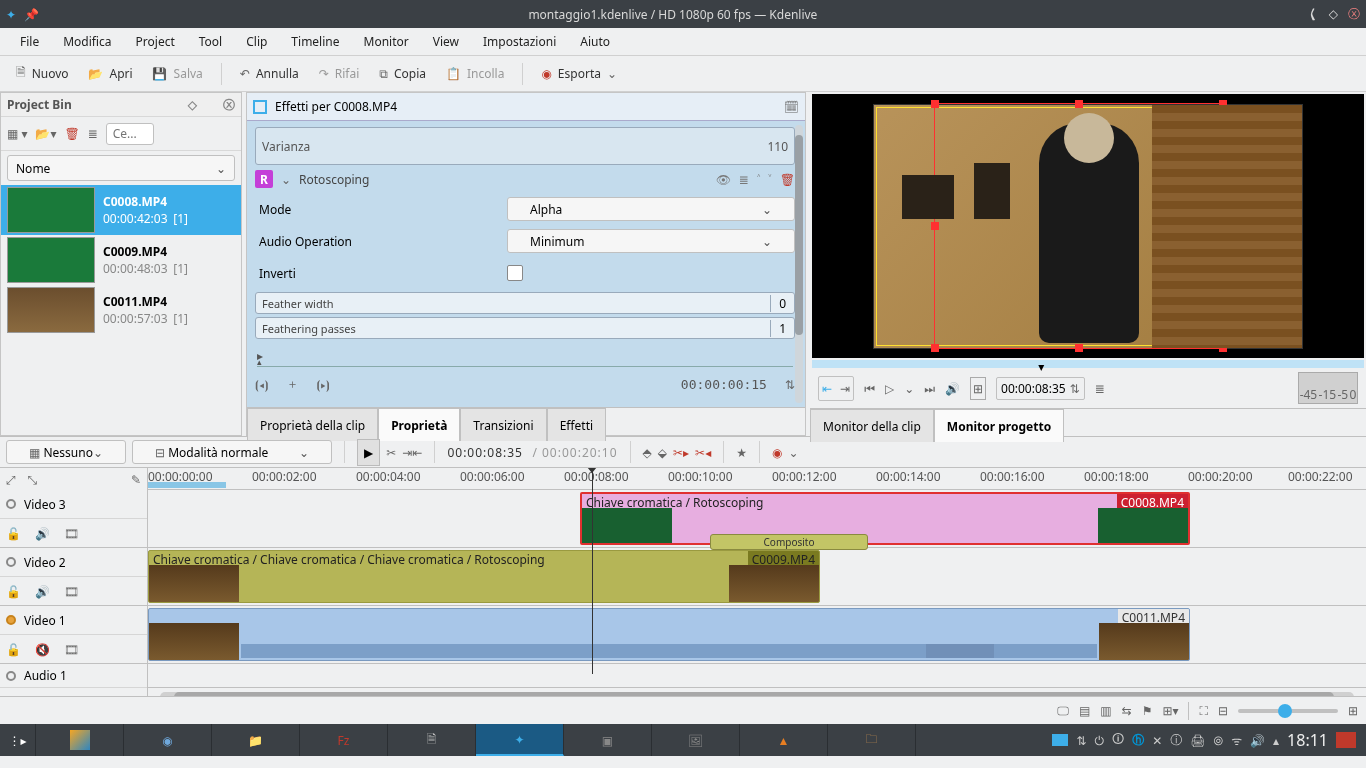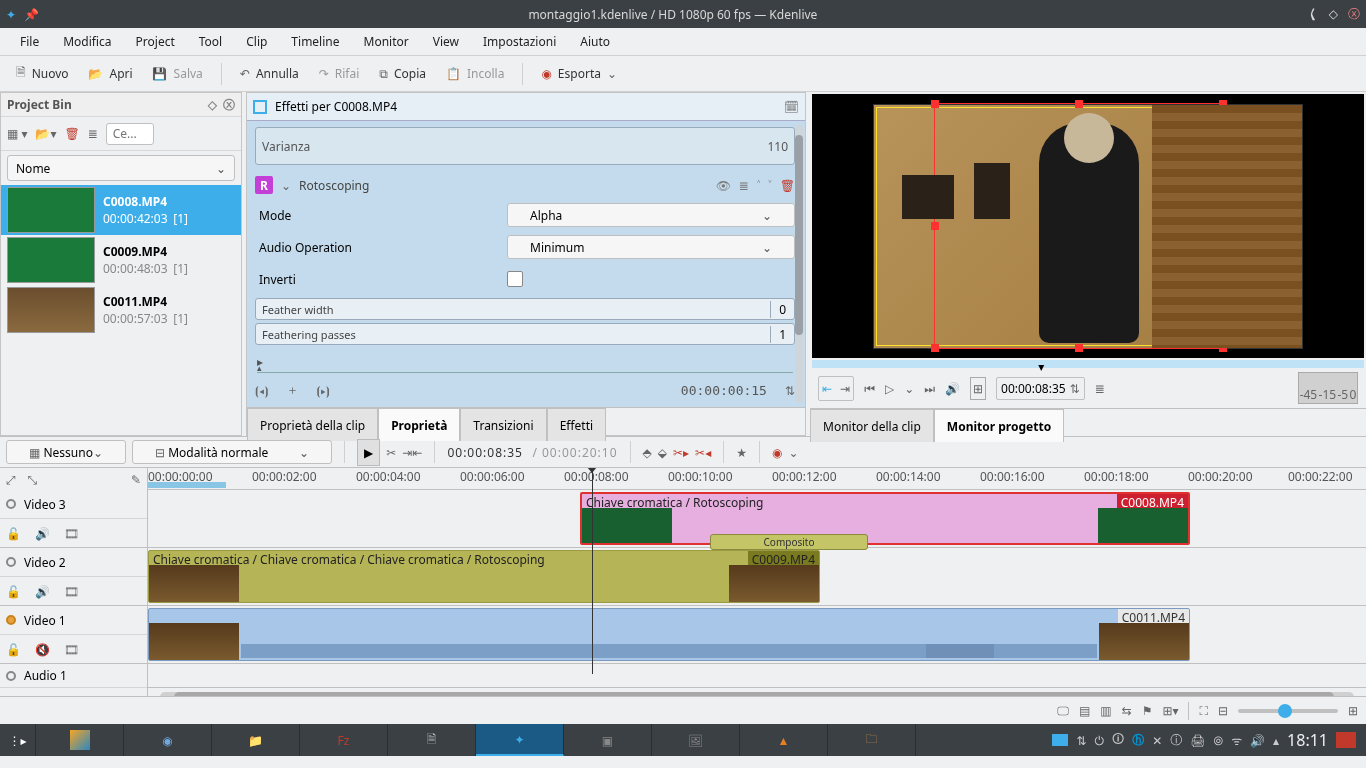--- a/index.html
+++ b/index.html
@@ -20,21 +20,21 @@
 .toolbar { height:36px; display:flex; align-items:center; padding:0 8px; gap:4px; border-bottom:1px solid #d0d0d0;}
 .tbtn { display:flex; align-items:center; gap:6px; padding:4px 8px; color:#333; border-radius:2px; }
 .tbtn.disabled { color:#999; }
 .vsep { width:1px; height:22px; background:#d0d0d0; margin:0 6px; }
 
 
 .mainrow { height:344px; display:flex; }
 
 
 .panel { border:1px solid #c5c5c5; background:#eff0f1; display:flex; flex-direction:column; }
-.panel-title { height:24px; display:flex; align-items:center; padding:0 6px; font-weight:bold; color:#555; background:#efefef; border-bottom:1px solid #d8d8d8; }
+.panel-title { height:24px; display:flex; align-items:center; padding:0 6px; font-weight:bold; color:#555; background:#efefef; border-bottom:1px solid #d8d8d8;gap:20px; }
 .panel-title .spacer { flex:1; }
 .panel-title .pbtn { margin-left:6px; color:#888; cursor:pointer; }
 .bin-tools { height:34px; display:flex; align-items:center; gap:8px; padding:0 6px; border-bottom:1px solid #d8d8d8;}
 .bin-tools input { border:1px solid #c0c0c0; height:22px; padding:0 6px; border-radius:3px; width:48px;}
 .combo { border:1px solid #c0c0c0; border-radius:3px; height:24px; display:flex; align-items:center; padding:0 22px; background:#f6f6f6; }
 .combo .chev { margin-left:auto; color:#555;}
 .binhead { height:26px; border:1px solid #c0c0c0; border-radius:3px; margin:4px 6px; display:flex; align-items:center; padding:0 8px; background:#f6f6f6;}
 .clip-list { flex:1; overflow:auto; }
 .clip-item { display:flex; align-items:center; height:50px; padding:2px 6px; }
 .clip-item.sel { background:#3daee9; color:#fff; }
@@ -42,21 +42,21 @@
 .clip-thumb.brown { background:linear-gradient(#6b4e2e,#8a6a3f); }
 .clip-info .name { font-weight:bold; }
 .clip-info .meta { font-size:11px; }
 .clip-item:not(.sel) .meta { color:#888; }
 
 
 .fx-head { height:28px; display:flex; align-items:center; padding:0 6px; border-bottom:1px solid #aac; background:#e6eef6;}
 .fx-head .sq { width:14px; height:14px; border:2px solid #3daee9; margin-right:8px;}
 .fx-head .spacer{flex:1;}
 .fx-body { flex:1; background:#c3dbec; padding:6px 10px 6px 8px; position:relative; overflow:hidden; }
-.fx-slimfield { border:1px solid #9ab; border-radius:3px; height:20px; background:#d8e6f0; display:flex; align-items:center; padding:18px 6px; margin-bottom:6px; color:#555; font-size:11px;}
+.fx-slimfield { border:1px solid #9ab; border-radius:3px; height:20px; background:#d8e6f0; display:flex; align-items:center; padding:18px 6px; color:#555; font-size:11px;}
 .fx-slimfield .spacer{flex:1;}
 .fx-tbar { height:28px; display:flex; align-items:center; color:#444; gap:8px; }
 .fx-tbar .rbadge { width:18px; height:18px; background:#c43fd8; color:#fff; font-weight:bold; display:flex; align-items:center; justify-content:center; border-radius:2px;}
 .fx-tbar .title { font-weight:normal; }
 .fx-tbar .spacer{flex:1;}
 .fx-tbar .mico { color:#777; }
 .fx-tbar .trash { color:#c0392b; }
 .form-row { display:flex; align-items:center; height:32px; }
 .form-row label { width:252px; padding-left:4px; }
 .form-row .combo, .form-row .chk { flex:1; }

